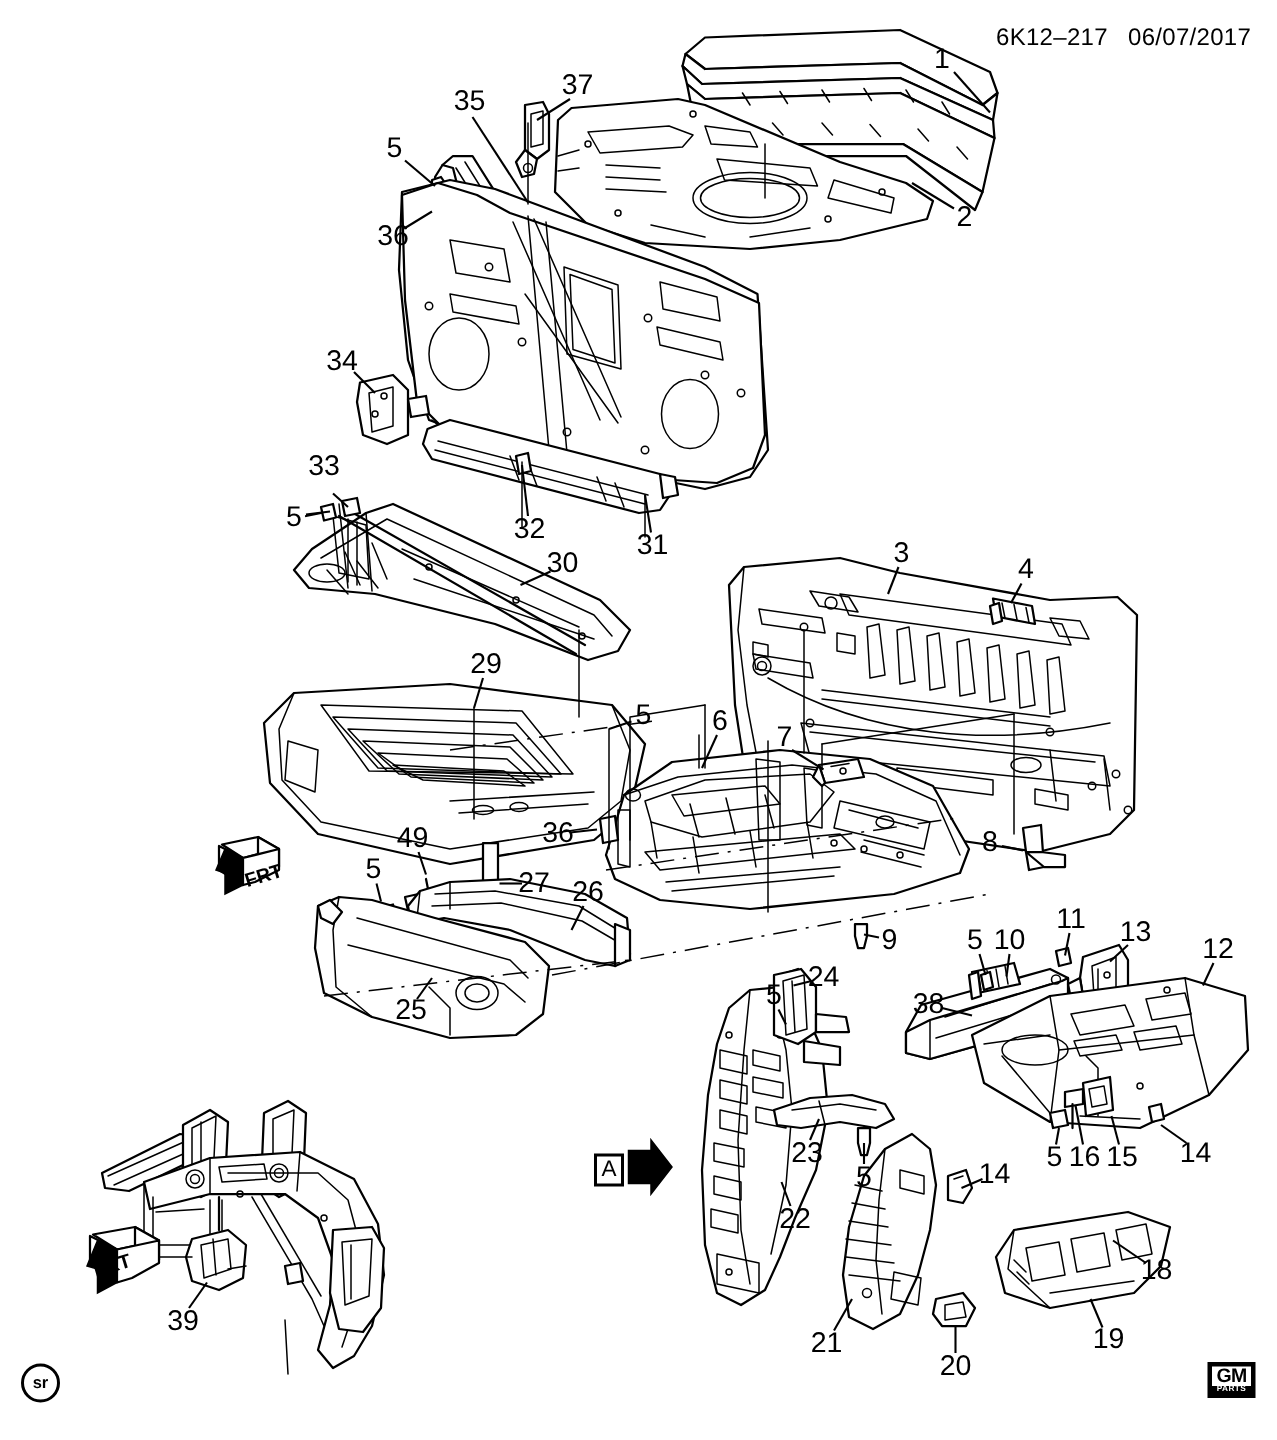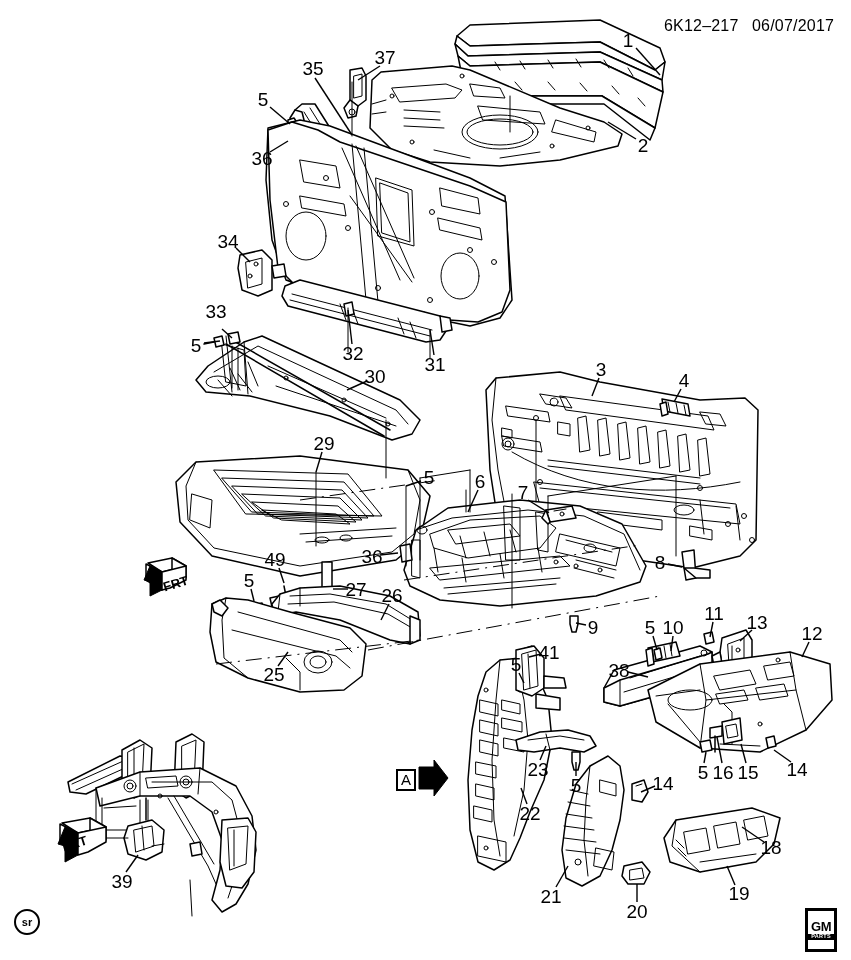--- a/index.html
+++ b/index.html
@@ -78,21 +78,21 @@
     align-items: center;
     justify-content: center;
     font-family: "Liberation Sans", sans-serif;
     font-size: 11px;
     font-weight: bold;
     color: #000;
   }
   .gm-badge {
     position: absolute;
     width: 32px;
-    height: 44px;
+    height: 24px;
     background: #000;
     box-sizing: border-box;
     padding: 3px;
   }
   .gm-inner {
     width: 100%;
     height: 100%;
     background: #fff;
     display: flex;
     flex-direction: column;
@@ -763,21 +763,21 @@
       <div class="callout" style="left: 480px; top: 481px;">6</div>
       <div class="callout" style="left: 523px; top: 492px;">7</div>
       <div class="callout" style="left: 660px; top: 562px;">8</div>
       <div class="callout" style="left: 372px; top: 556px;">36</div>
       <div class="callout" style="left: 275px; top: 559px;">49</div>
       <div class="callout" style="left: 249px; top: 580px;">5</div>
       <div class="callout" style="left: 356px; top: 589px;">27</div>
       <div class="callout" style="left: 392px; top: 595px;">26</div>
       <div class="callout" style="left: 274px; top: 674px;">25</div>
       <div class="callout" style="left: 593px; top: 627px;">9</div>
-      <div class="callout" style="left: 549px; top: 652px;">41</div>
+      <div class="callout" style="left: 549px; top: 652px;">24</div>
       <div class="callout" style="left: 516px; top: 664px;">5</div>
       <div class="callout" style="left: 650px; top: 627px;">5</div>
       <div class="callout" style="left: 673px; top: 627px;">10</div>
       <div class="callout" style="left: 714px; top: 613px;">11</div>
       <div class="callout" style="left: 757px; top: 622px;">13</div>
       <div class="callout" style="left: 812px; top: 633px;">12</div>
       <div class="callout" style="left: 619px; top: 670px;">38</div>
       <div class="callout" style="left: 538px; top: 769px;">23</div>
       <div class="callout" style="left: 576px; top: 785px;">5</div>
       <div class="callout" style="left: 530px; top: 813px;">22</div>

